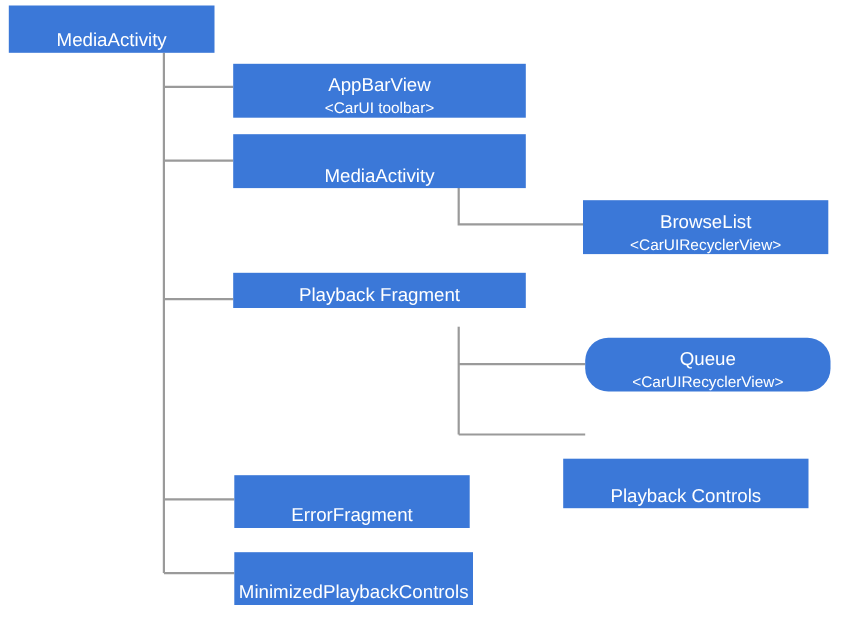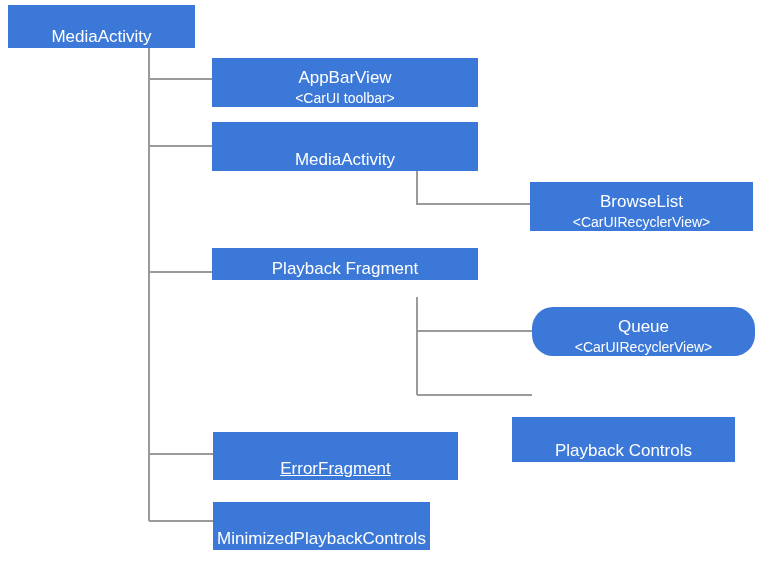--- a/index.html
+++ b/index.html
@@ -91,21 +91,21 @@
 
   <div class="node" style="left:532px; top:307px; width:223px; height:49px;border-radius:21px;">
     <div class="label">Queue</div>
     <div class="sublabel">&lt;CarUIRecyclerView&gt;</div>
   </div>
 
   <div class="node" style="left:512px; top:373px; width:223px; height:45px;margin-top:44px;">
     <div class="label">Playback Controls</div>
   </div>
 
-  <div class="node" style="left:213px; top:432px; width:245px; height:48px;text-decoration:underline;">
+  <div class="node" style="left:213px; top:432px; width:214px; height:48px;">
     <div class="label">ErrorFragment</div>
   </div>
 
   <div class="node" style="left:213px; top:502px; width:217px; height:48px;">
     <div class="label">MinimizedPlaybackControls</div>
   </div>
 
 </div>
 
 </body></html>

